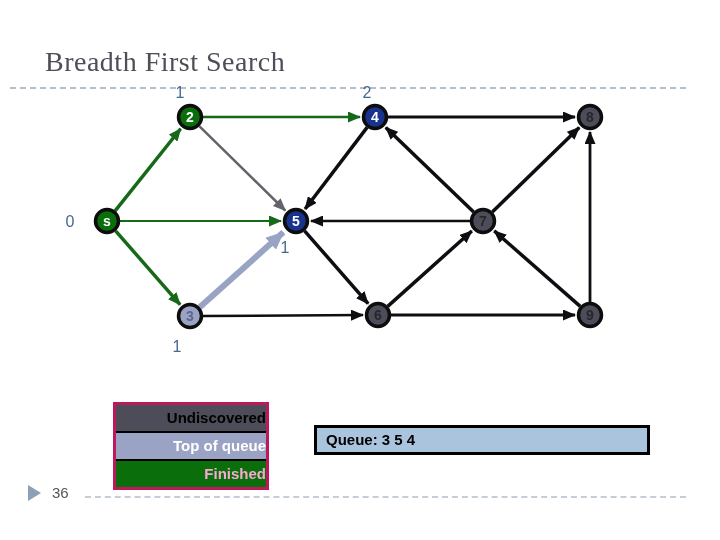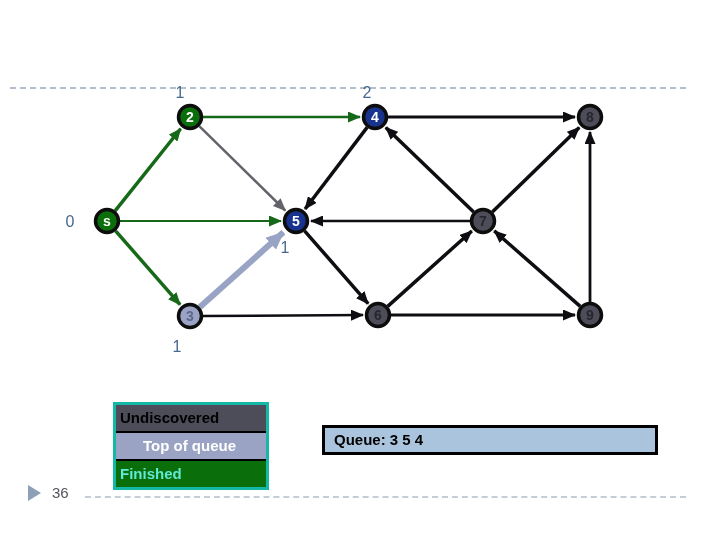--- a/index.html
+++ b/index.html
@@ -10,40 +10,41 @@
          font-family:"Liberation Serif",serif;font-weight:400;
          font-size:28px;color:#4e4e58;letter-spacing:.5px;}
 
   .dash{position:absolute;height:0;border-top:2px dashed #b3bfcb;z-index:0;}
   .dash-top{left:10px;top:87px;width:676px;}
   .dash-bottom{left:85px;top:496px;width:601px;border-top-color:#c5cdd6;}
 
   svg.graph{position:absolute;left:0;top:0;width:720px;height:540px;z-index:1;}
 
   .legend{position:absolute;left:113px;top:402px;width:150px;
-          border:3px solid #14b8a6;z-index:2;background:#000;}
+          border:3px solid #be185d;z-index:2;background:#000;text-align:right;}
   .legend-row{height:26px;line-height:26px;padding-left:4px;
               font-size:15px;font-weight:700;border-bottom:2px solid #000;
               white-space:nowrap;overflow:hidden;}
   .legend-row:last-child{border-bottom:none;}
 
-  .queue-box{position:absolute;left:322px;top:425px;width:321px;height:24px;
+  .queue-box{position:absolute;left:314px;top:425px;width:321px;height:24px;
              border:3px solid #000;line-height:24px;padding-left:9px;
              font-size:15px;font-weight:700;color:#000;z-index:2;}
 
   .footer{position:absolute;left:28px;top:484px;display:flex;align-items:center;gap:11px;z-index:2;}
   .tri{width:0;height:0;border-left:13px solid #8ca0b6;
        border-top:8px solid transparent;border-bottom:8px solid transparent;}
   .page-num{font-size:15px;color:#54545c;}
 </style>
 </head>
 <body>
 
 <div class="slide">
 
+  <h1 class="title">Breadth First Search</h1>
 
   <div class="dash dash-top"></div>
   <div class="dash dash-bottom"></div>
 
   <svg class="graph" id="graph-svg" viewBox="0 0 720 540" xmlns="http://www.w3.org/2000/svg">
       <defs>
         <marker id="arr-tree" markerUnits="userSpaceOnUse" markerWidth="13" markerHeight="11" refX="12" refY="5.5" orient="auto">
           <path d="M0,0 L13,5.5 L0,11 Z" fill="#17691a"></path>
         </marker>
         <marker id="arr-cross" markerUnits="userSpaceOnUse" markerWidth="13" markerHeight="11" refX="12" refY="5.5" orient="auto">
@@ -116,21 +117,21 @@
       <text x="177" y="352" text-anchor="middle" font-size="16" fill="#47688e" font-family="&quot;Liberation Sans&quot;, sans-serif">1</text>
     </svg>
 
   <div class="legend">
     <div class="legend-row" style="background: rgb(77, 77, 89); color: rgb(0, 0, 0);">
       <span>Undiscovered</span>
     </div>
     <div class="legend-row" style="background: rgb(154, 163, 196); color: rgb(255, 255, 255); padding-left: 27px;">
       <span>Top of queue</span>
     </div>
-    <div class="legend-row" style="background: rgb(10, 110, 10); color: #5eead4;">
+    <div class="legend-row" style="background: rgb(10, 110, 10); color: #f9a8d4;">
       <span>Finished</span>
     </div>
   </div>
 
   <div class="queue-box" style="background: rgb(169, 196, 220);">
     <span>Queue: 3 5 4</span>
   </div>
 
   <div class="footer">
     <div class="tri"></div>

